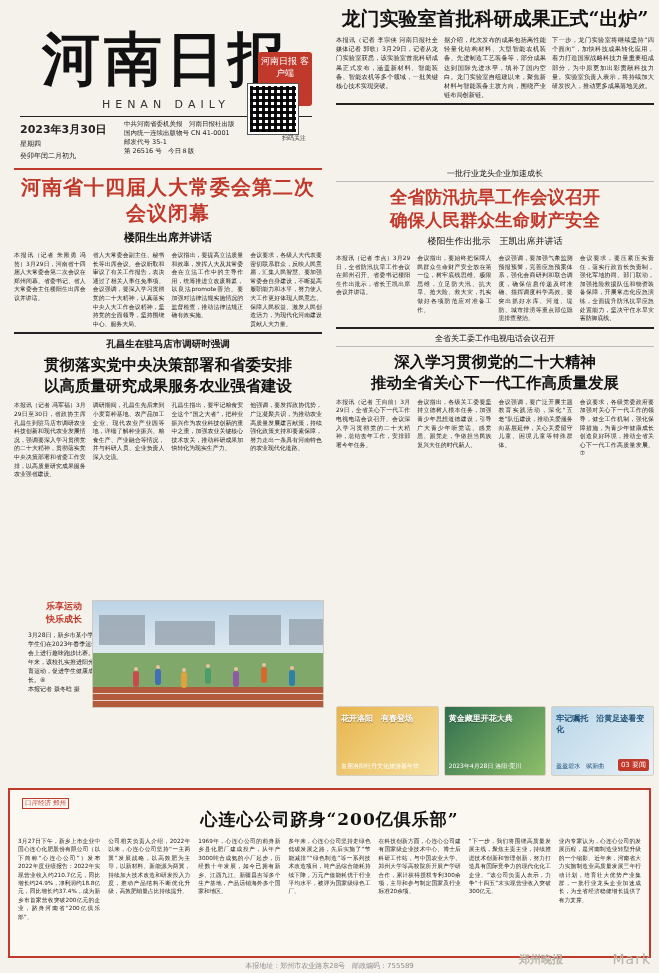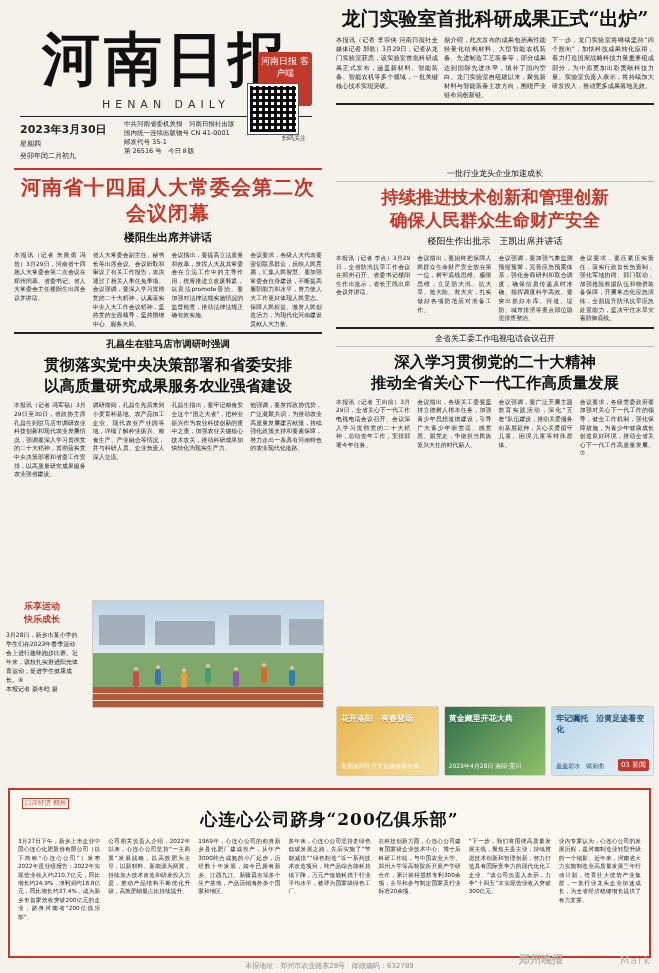--- a/index.html
+++ b/index.html
@@ -80,21 +80,21 @@
 
   
   .photo{position:absolute;left:92px;top:600px;width:230px;height:106px;overflow:hidden;border:1px solid #cfc9bf;}
   .sky{position:absolute;inset:0;background:linear-gradient(#bcd4e6,#e8eef2 60%,#cfd8c8);}
   .field{position:absolute;left:0;right:0;bottom:0;height:54px;background:#7fa86a;}
   .track{position:absolute;left:0;right:0;bottom:0;height:20px;background:#b45a3c;}
   .lane{position:absolute;left:0;right:0;height:1px;background:#e8d9cf;}
   .kid{position:absolute;width:6px;height:16px;border-radius:3px;}
   .kid:after{content:"";position:absolute;left:1px;top:-4px;width:4px;height:4px;border-radius:50%;background:#e8c39e;}
   .bldg{position:absolute;top:14px;height:30px;background:#9aa7b1;opacity:.85;}
-  .photo-cap{position:absolute;left:6px;top:600px;width:72px;font-size:6px;line-height:9px;color:#222;}
+  .photo-cap{position:absolute;left:28px;top:600px;width:72px;font-size:6px;line-height:9px;color:#222;}
   .cap-title{font-size:9px;font-weight:bold;color:#c0392b;line-height:13px;margin-bottom:4px;text-align:center;}
 
   
   .ads{position:absolute;left:336px;top:706px;width:318px;height:70px;display:flex;gap:5px;}
   .ad{flex:1;border:1px solid #d8cfc0;position:relative;overflow:hidden;border-radius:2px;}
   .ad1{background:linear-gradient(135deg,#2f6e4e,#8fc06a);}
   .ad2{background:linear-gradient(135deg,#e8b44b,#f4e0a1);}
   .ad3{background:linear-gradient(135deg,#b9d6e8,#e6f0f6);}
   .ad-t{position:absolute;left:4px;top:6px;right:4px;font-size:8px;font-weight:bold;color:#fff;text-shadow:0 1px 1px rgba(0,0,0,.4);line-height:11px;}
   .ad3 .ad-t{color:#1d4e73;text-shadow:none;}
@@ -103,21 +103,21 @@
   .ad-badge{position:absolute;right:4px;bottom:4px;background:#c0392b;color:#fff;font-size:7px;padding:1px 3px;border-radius:2px;}
 
   
   .bottom{position:absolute;left:8px;top:788px;width:643px;height:170px;border:2px solid #c0392b;background:#fbf8f2;box-sizing:border-box;padding:18px 8px;}
   .bottom h2{margin:0;font-family:"DejaVu Serif","Liberation Serif",serif;font-size:17px;text-align:center;font-weight:bold;color:#111;letter-spacing:1px;}
   .bottom-tag{position:absolute;left:12px;top:8px;font-size:6.5px;color:#c0392b;border:1px solid #c0392b;padding:0 2px;}
   .bcols{display:flex;gap:8px;margin-top:6px;}
   .bcols .c{flex:1;font-size:5.7px;line-height:8.4px;text-align:justify;color:#222;}
 
   .footer{position:absolute;left:0;bottom:2px;width:659px;text-align:center;font-size:7px;color:#8d8d8d;}
-  .watermark{position:absolute;right:8px;bottom:6px;font-size:11px;color:#b9b2a6;letter-spacing:1px;}
+  .watermark{position:absolute;right:8px;bottom:6px;font-size:14px;color:#b9b2a6;letter-spacing:1px;}
   .wm2{position:absolute;right:96px;bottom:6px;font-size:11px;color:#b9b2a6;font-weight:bold;}
 </style>
 </head>
 <body>
 
 <div class="page">
 
   <div class="masthead">
     <div class="paper-name">河南日报</div>
     <div class="paper-pinyin">HENAN DAILY</div>
@@ -191,21 +191,21 @@
     <div class="kid" style="left:62px;bottom:22px;background:#3f6fb5;"></div>
     <div class="kid" style="left:88px;bottom:19px;background:#e0a23c;"></div>
     <div class="kid" style="left:112px;bottom:23px;background:#4b9e6a;"></div>
     <div class="kid" style="left:140px;bottom:20px;background:#8e5aa8;"></div>
     <div class="kid" style="left:168px;bottom:24px;background:#d46a2f;"></div>
     <div class="kid" style="left:196px;bottom:21px;background:#2f7fa8;"></div>
   </div>
 
   <div class="right-main">
     <div class="eyebrow">一批行业龙头企业加速成长</div>
-    <div class="hl-red2">持续推进技术创新和管理创新</div>
+    <div class="hl-red2">全省防汛抗旱工作会议召开</div>
     <div class="hl-red2">确保人民群众生命财产安全</div>
     <div class="byline">楼阳生作出批示　王凯出席并讲话</div>
     <div class="colgrid">
       <div class="c">本报讯（记者 李点）3月29日，全省防汛抗旱工作会议在郑州召开。省委书记楼阳生作出批示，省长王凯出席会议并讲话。</div>
       <div class="c">会议指出，要始终把保障人民群众生命财产安全放在第一位，树牢底线思维、极限思维，立足防大汛、抗大旱、抢大险、救大灾，扎实做好各项防范应对准备工作。</div>
       <div class="c">会议强调，要加强气象监测预报预警，完善应急预案体系，强化会商研判和联合调度，确保信息传递及时准确、指挥调度科学高效。要突出抓好水库、河道、堤防、城市排涝等重点部位隐患排查整治。</div>
       <div class="c">会议要求，要压紧压实责任，落实行政首长负责制，强化军地协同、部门联动，加强抢险救援队伍和物资装备保障，开展常态化应急演练，全面提升防汛抗旱应急处置能力，坚决守住水旱灾害防御底线。</div>
     </div>
     <div class="hr-dark"></div>
     <div class="eyebrow">全省关工委工作电视电话会议召开</div>
@@ -242,17 +242,17 @@
       <div class="c">3月27日下午，新乡上市企业中国心连心化肥股份有限公司（以下简称“心连心公司”）发布2022年度业绩报告：2022年实现营业收入约210.7亿元，同比增长约24.9%，净利润约18.8亿元，同比增长约37.4%，成为新乡市首家营收突破200亿元的企业，跻身河南省“200亿俱乐部”。</div>
       <div class="c">公司相关负责人介绍，2022年以来，心连心公司坚持“一主两翼”发展战略，以高效肥为主导，以新材料、新能源为两翼，持续加大技术改造和研发投入力度，推动产品结构不断优化升级，高效肥销量占比持续提升。</div>
       <div class="c">1969年，心连心公司的前身新乡县化肥厂建成投产，从年产3000吨合成氨的小厂起步，历经数十年发展，如今已拥有新乡、江西九江、新疆昌吉等多个生产基地，产品远销海外多个国家和地区。</div>
       <div class="c">多年来，心连心公司坚持走绿色低碳发展之路，先后实施了“节能减排”“绿色制造”等一系列技术改造项目，吨产品综合能耗持续下降，万元产值能耗优于行业平均水平，被评为国家级绿色工厂。</div>
       <div class="c">在科技创新方面，心连心公司建有国家级企业技术中心、博士后科研工作站，与中国农业大学、郑州大学等高校院所开展产学研合作，累计获得授权专利300余项，主导和参与制定国家及行业标准20余项。</div>
       <div class="c">“下一步，我们将围绕高质量发展主线，聚焦主责主业，持续推进技术创新和管理创新，努力打造具有国际竞争力的现代化化工企业。”该公司负责人表示，力争“十四五”末实现营业收入突破300亿元。</div>
       <div class="c">业内专家认为，心连心公司的发展历程，是河南制造业转型升级的一个缩影。近年来，河南省大力实施制造业高质量发展三年行动计划，培育壮大优势产业集群，一批行业龙头企业加速成长，为全省经济稳健增长提供了有力支撑。</div>
     </div>
   </div>
 
-  <div class="footer">本报地址：郑州市农业路东28号　邮政编码：632789</div>
+  <div class="footer">本报地址：郑州市农业路东28号　邮政编码：755589</div>
   <div class="wm2">郑州晚报</div>
   <div class="watermark">Mark</div>
 
 </div>
 
 </body></html>

